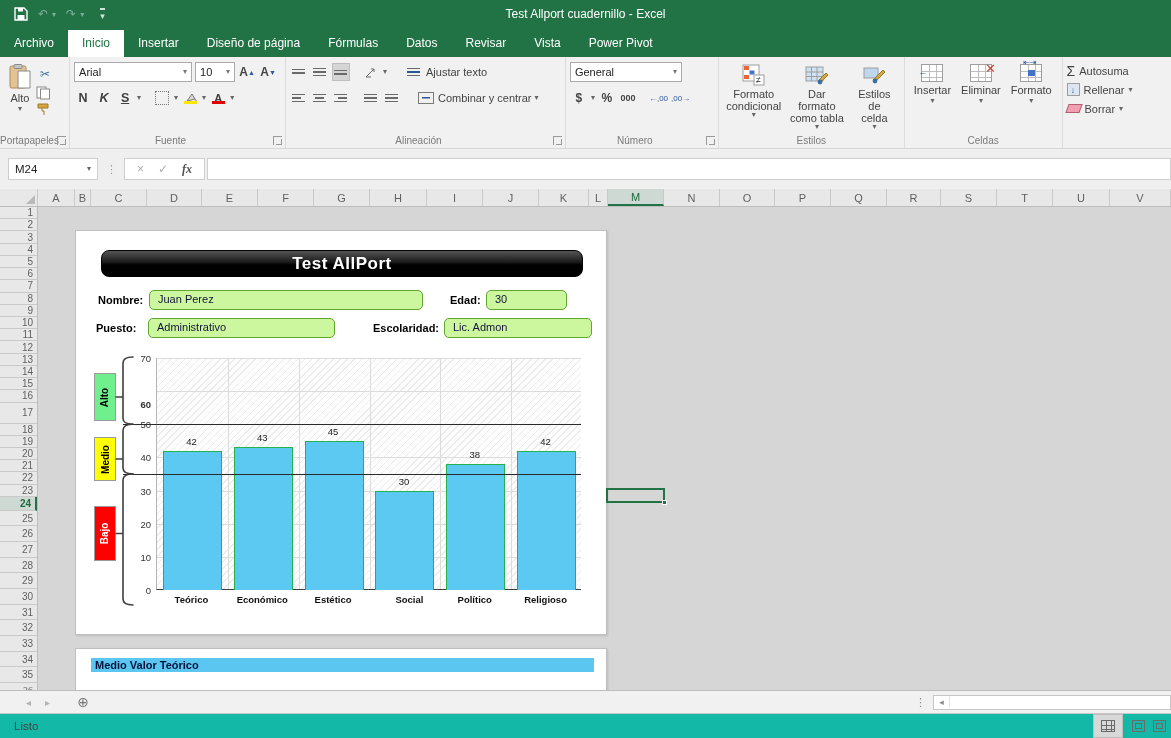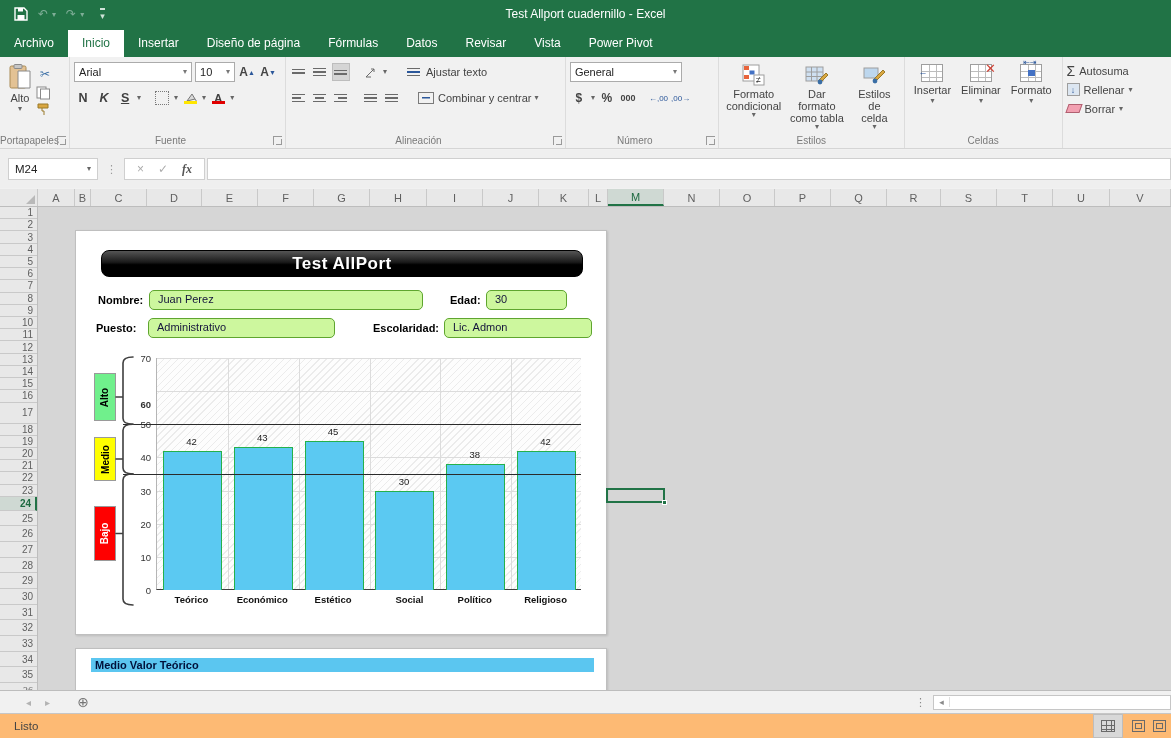--- a/index.html
+++ b/index.html
@@ -108,21 +108,21 @@
   .stab.first { border-left:1px solid #C6C6C6; }
   .stab.purple { background:#7030A0; color:#fff; }
   .stab.active { background:#fff; color:#217346; font-weight:bold; border-bottom:2px solid #217346; border-right:1px solid #A6A6A6; }
   .newsheet { display:flex; align-items:center; justify-content:center; width:38px; color:#767676; font-size:14px; }
   .tabbar-right { margin-left:auto; display:flex; align-items:center; }
   .vdots { color:#8a8a8a; font-size:11px; margin-right:8px; letter-spacing:-1px; }
   .hscroll { width:238px; height:15px; background:#fff; border:1px solid #C6C6C6; display:flex; align-items:center; }
   .hscroll .arr { width:16px; text-align:center; color:#8a8a8a; font-size:9px; border-right:1px solid #E0E0E0; }
 
   
-  .statusbar { position:absolute; left:0; top:713px; width:100%; height:25px; background:#fdba74; border-top:1px solid #C6C6C6; display:flex; align-items:center; }
+  .statusbar { position:absolute; left:0; top:713px; width:100%; height:25px; background:#14b8a6; border-top:1px solid #C6C6C6; display:flex; align-items:center; }
   .status-left { padding-left:14px; font-size:11.5px; color:#444; }
   .viewbtns { margin-left:auto; display:flex; align-items:center; height:100%; }
   .viewbtn { width:30px; height:100%; display:flex; align-items:center; justify-content:center; }
   .viewbtn.sel { background:#D8D8D8; }
   .vicon-grid { width:14px; height:12px; border:1px solid #6a6a6a; background:
       linear-gradient(#6a6a6a,#6a6a6a) 0 3.5px/100% 1px no-repeat,
       linear-gradient(#6a6a6a,#6a6a6a) 0 7.5px/100% 1px no-repeat,
       linear-gradient(#6a6a6a,#6a6a6a) 4px 0/1px 100% no-repeat,
       linear-gradient(#6a6a6a,#6a6a6a) 9px 0/1px 100% no-repeat; }
   .vicon-page { width:13px; height:12px; border:1px solid #6a6a6a; display:flex; align-items:center; justify-content:center; }

